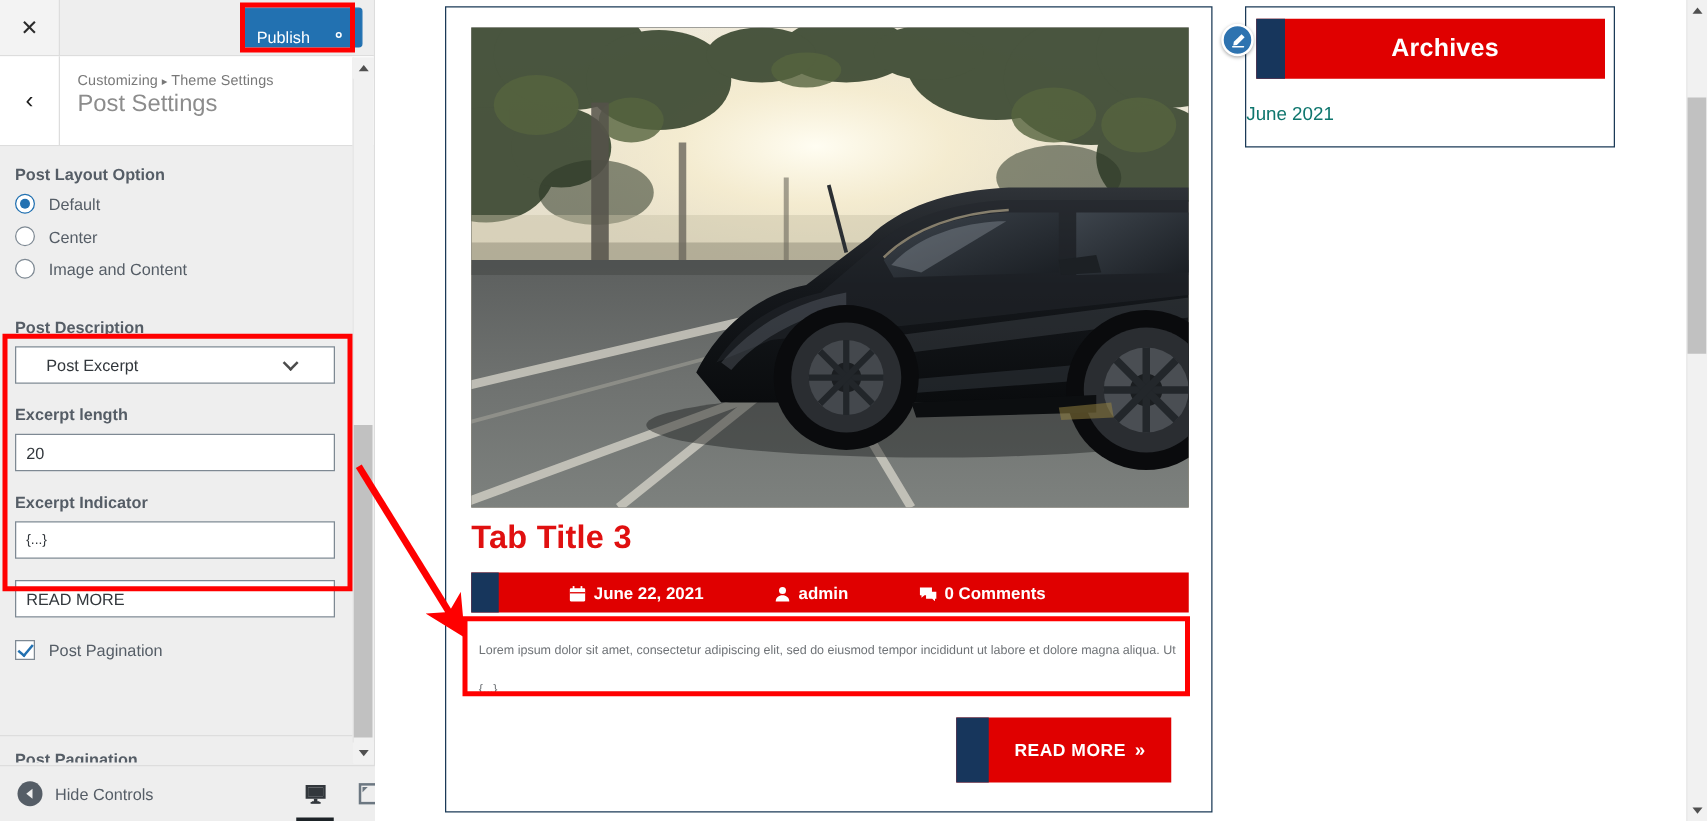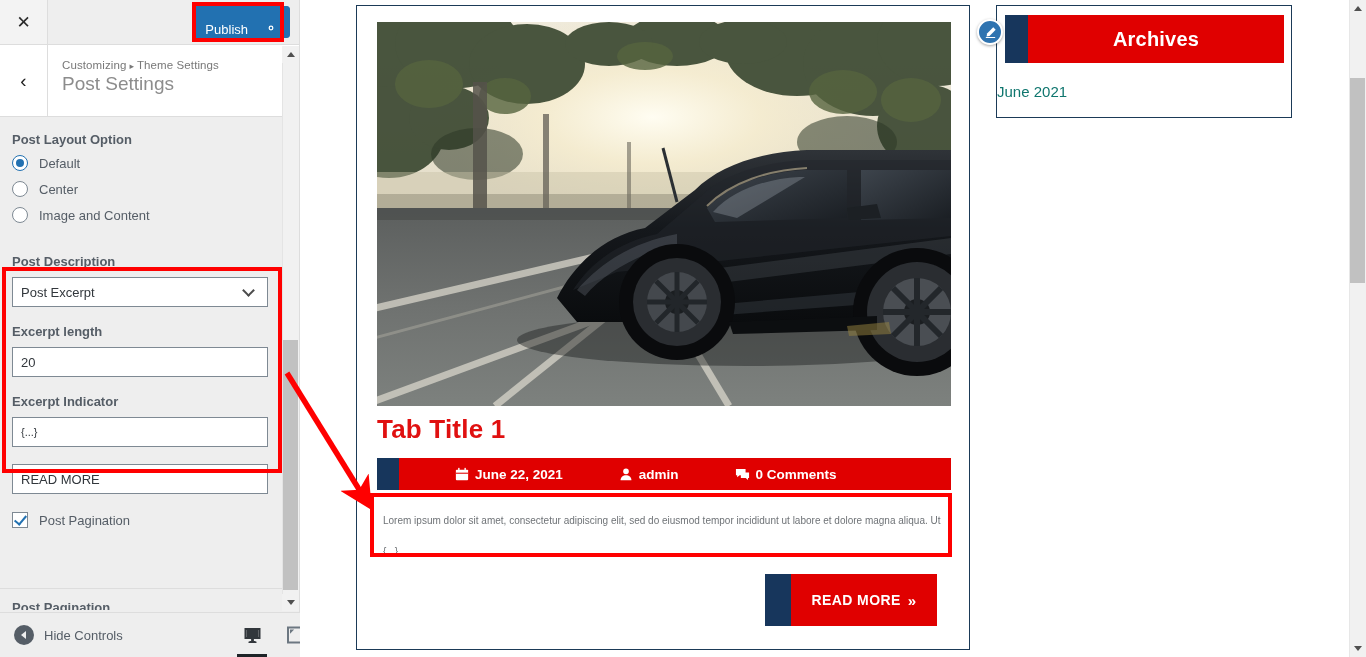--- a/index.html
+++ b/index.html
@@ -82,21 +82,21 @@
   }
   .field {
     width: 256px; height: 30px; margin-left: 12px;
     background: #fff; border: 1px solid #7e8993; border-radius: 0;
     font-size: 13px; color: #32373c; padding: 0 8px;
     display: flex; align-items: center;
   }
   .select {
     width: 256px; height: 30px; margin-left: 12px;
     background: #fff; border: 1px solid #7e8993;
-    font-size: 13px; color: #32373c; padding: 0 8px;
+    font-size: 13px; color: #32373c; padding: 0 24px;
     display: flex; align-items: center; justify-content: space-between;
     cursor: pointer;
   }
   .select .chev {
     width: 9px; height: 9px; border-right: 2px solid #4b4b4b;
     border-bottom: 2px solid #4b4b4b; transform: rotate(45deg);
     margin-right: 6px; margin-top: -4px;
   }
   .checkbox-row {
     display: flex; align-items: center; margin-left: 12px;
@@ -197,21 +197,21 @@
     display: flex; align-items: center;
     background: #e00000;
   }
   #meta-accent {
     width: 22px; height: 32px; background: #17365c; flex: 0 0 auto;
   }
   #meta-items {
     display: flex; align-items: center; gap: 14px;
     margin-left: 14px; color: #ffffff; font-size: 13.5px; font-weight: bold;
   }
-  .meta-item { display: flex; align-items: flex-start; gap: 6px; padding-left: 42px; }
+  .meta-item { display: flex; align-items: flex-end; gap: 6px; padding-left: 42px; }
   .meta-item svg { display: block; }
   #excerpt {
     position: absolute; left: 20px; top: 495px; width: 574px;
     font-size: 10px; line-height: 31px; color: #6f7377;
     padding: 4px 6px;
   }
   #read-more {
     position: absolute; left: 408px; top: 568px;
     width: 172px; height: 52px; display: flex; align-items: center;
     background: #e00000; cursor: pointer;
@@ -522,21 +522,21 @@
               <path d="M564 266 L516 314"></path>
           </g>
 
           <path d="M352 300 L500 294 L500 308 L356 312 Z" fill="#0c0e10"></path>
           <path d="M470 304 L512 300 L514 312 L472 314 Z" fill="#9a8540" opacity="0.5"></path>
 
           <path d="M330 184 C354 160 392 148 430 146" stroke="#e7d6ab" stroke-width="2" fill="none" opacity="0.5"></path>
         </svg>
       </div>
 
-      <div id="post-title">Tab Title 1</div>
+      <div id="post-title">Tab Title 3</div>
 
       <div id="meta-bar">
         <div id="meta-accent"></div>
         <div id="meta-items">
           <span class="meta-item">
             <svg width="14" height="14" viewBox="0 0 16 16" fill="#ffffff">
               <rect x="1" y="3" width="14" height="12" rx="1"></rect>
               <rect x="1" y="6.5" width="14" height="1.2" fill="#e00000"></rect>
               <rect x="3.6" y="1" width="1.6" height="3.4"></rect>
               <rect x="10.8" y="1" width="1.6" height="3.4"></rect>

